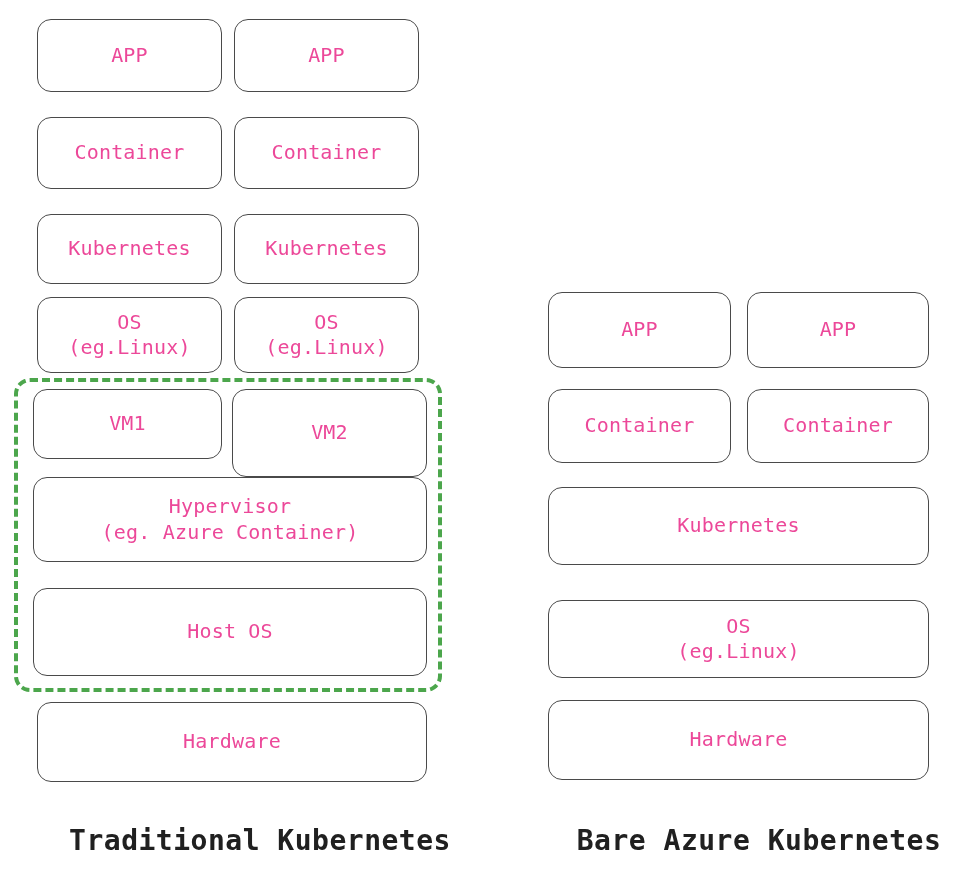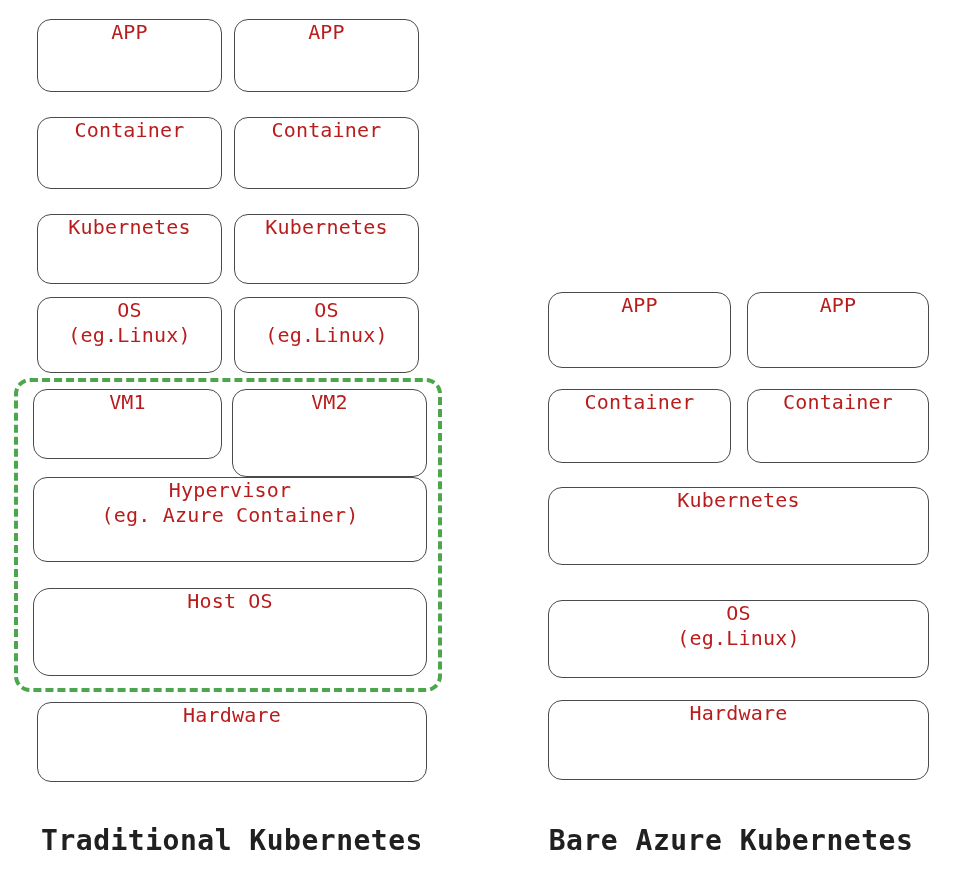--- a/index.html
+++ b/index.html
@@ -25,28 +25,28 @@
   
   .node {
     position: absolute;
     box-sizing: border-box;
     background: #ffffff;
     border: 1.6px solid #4a4a4a;
     border-radius: 14px;
     display: flex;
     flex-direction: column;
     align-items: center;
-    justify-content: flex-start;
+    justify-content: center;
     text-align: center;
     font-family: "DejaVu Sans Mono", "Liberation Mono", monospace;
     font-size: 20px;
     font-weight: 400;
     line-height: 1.26;
     letter-spacing: 0.2px;
-    color: #b91c1c;
+    color: #ec4899;
     white-space: pre-line;
   }
 
   .node .line2 {
     display: block;
   }
 
   
   .group-outline {
     position: absolute;
@@ -60,20 +60,21 @@
   
   .caption {
     position: absolute;
     text-align: center;
     font-family: "DejaVu Sans Mono", "Liberation Mono", monospace;
     font-size: 28px;
     font-weight: 700;
     letter-spacing: 0.5px;
     color: #202020;
     white-space: nowrap;
+    padding-left: 28px;
   }
 </style>
 </head>
 <body>
 
 <div class="diagram">
 
   <div class="node" style="left:37px; top:19px; width:185px; height:73px;">
     <span>APP</span>
   </div>
@@ -111,21 +112,21 @@
   </div>
   <div class="node" style="left:232px; top:389px; width:195px; height:88px;">
     <span>VM2</span>
   </div>
 
   <div class="node" style="left:33px; top:477px; width:394px; height:85px;">
     <span>Hypervisor</span>
     <span class="line2">(eg. Azure Container)</span>
   </div>
 
-  <div class="node" style="left:33px; top:588px; width:394px; height:88px;border-radius:17px;">
+  <div class="node" style="left:33px; top:588px; width:394px; height:88px;">
     <span>Host OS</span>
   </div>
 
   <div class="node" style="left:37px; top:702px; width:390px; height:80px;">
     <span>Hardware</span>
   </div>
 
   <div class="caption" style="left:0px; top:824px; width:464px;">Traditional Kubernetes</div>
 
   <div class="node" style="left:548px; top:292px; width:183px; height:76px;">

